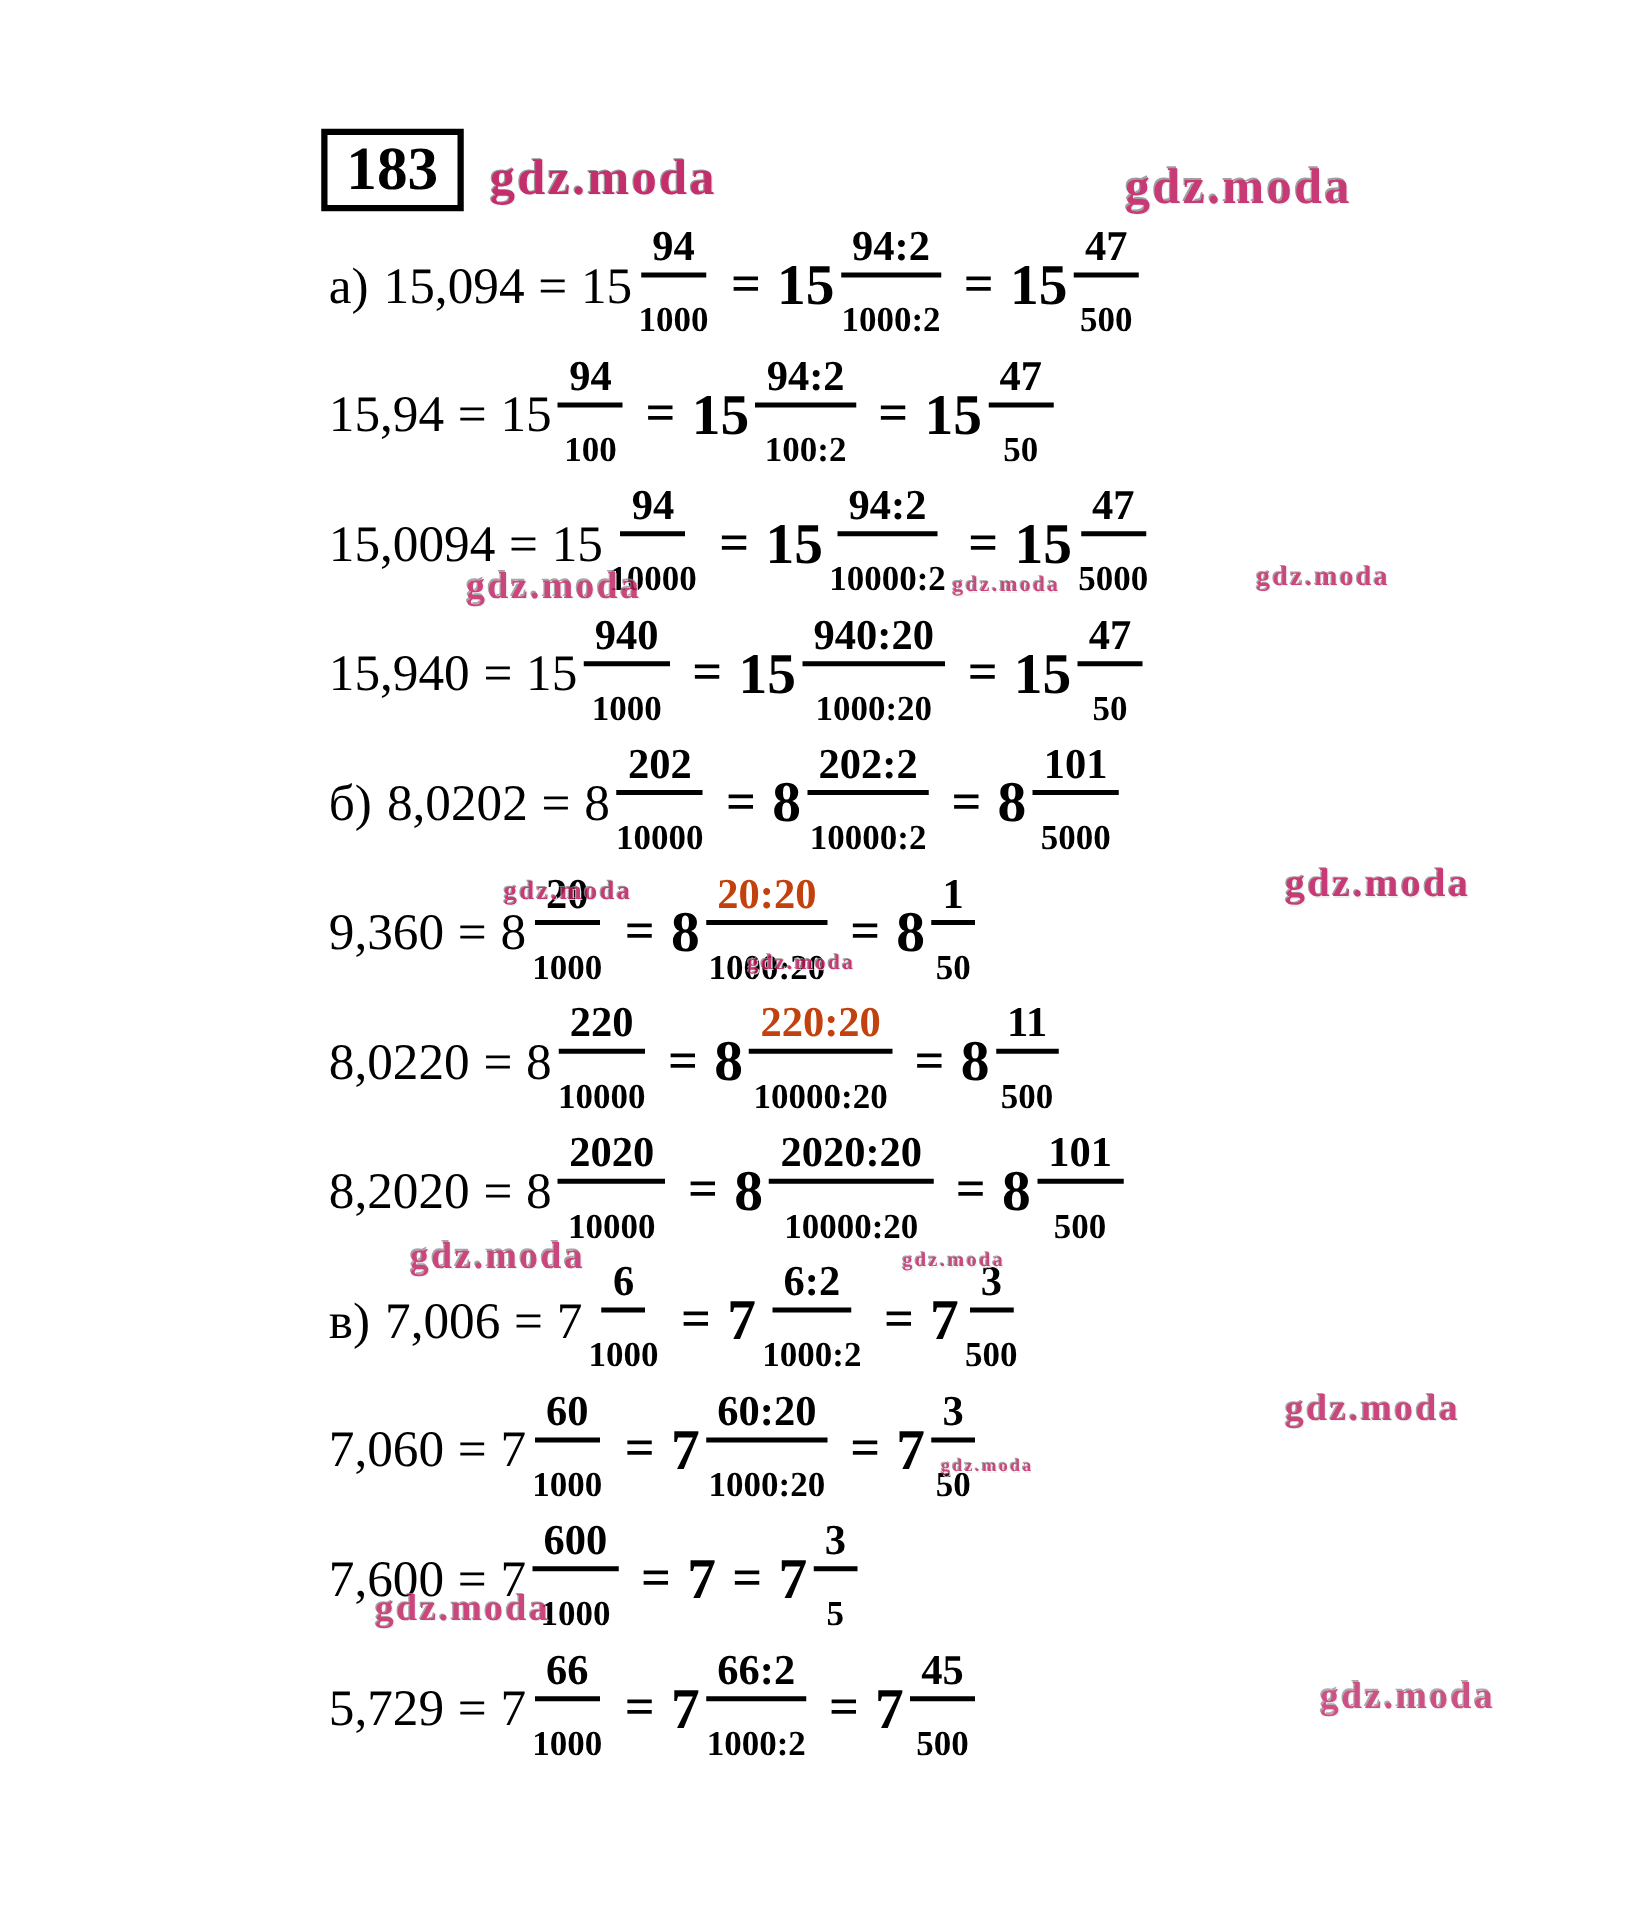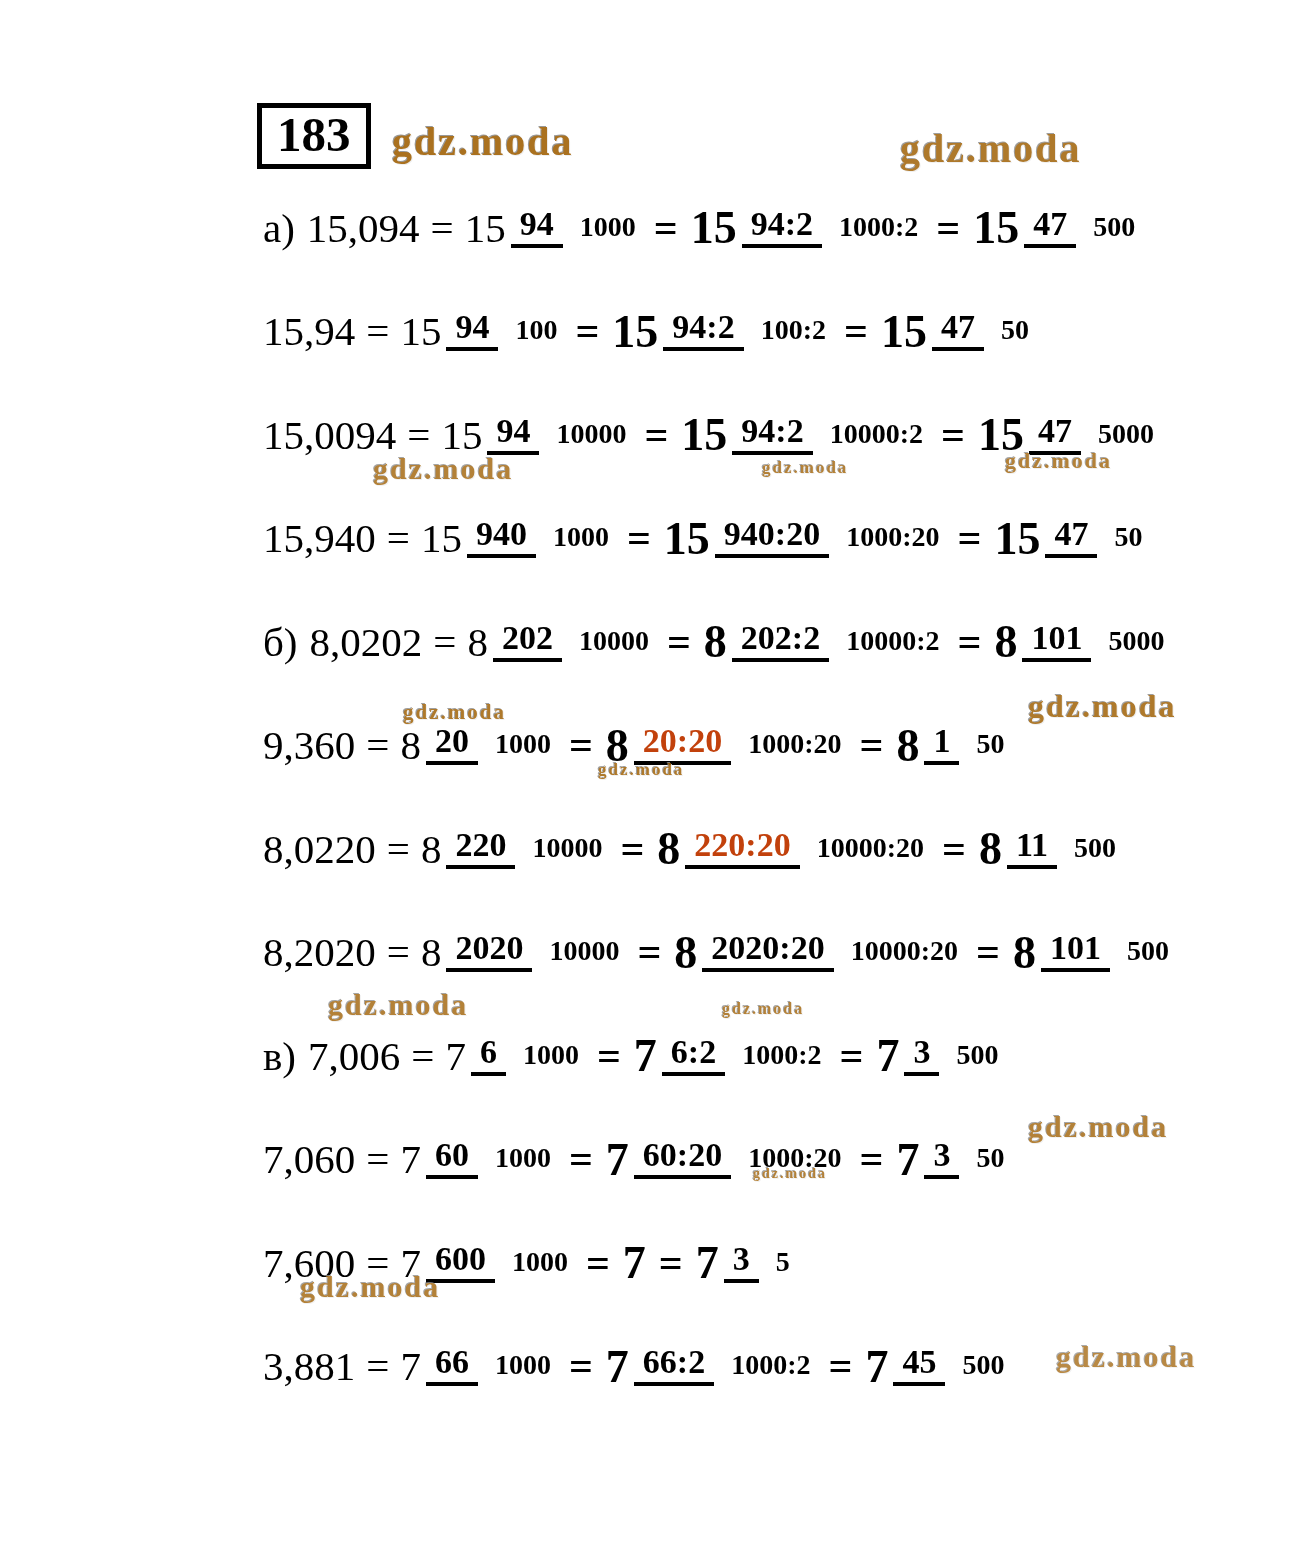--- a/index.html
+++ b/index.html
@@ -16,32 +16,32 @@
   .lines { position: absolute; top: 176px; left: 263px; }
   .math-line { height: 103.5px; display: flex; align-items: center; white-space: nowrap; }
 
   .t { font-size: 41px; font-weight: 400; }
   .label { margin-right: 12px; }
   .eq1 { padding: 0 11px; }
   .eqb { font-size: 42px; font-weight: 700; padding: 0 13px; }
   .wholeb { font-size: 46px; font-weight: 700; }
 
   .frac {
-    display: inline-flex; align-items: center;
+    display: inline-flex; flex-direction: column; align-items: center;
     text-align: center; font-weight: 700; line-height: 1.15;
     margin: 0 5px; transform: translateY(-2px); gap: 17px;
   }
   .frac .num { font-size: 34px; padding: 0 9px 1px; border-bottom: 4px solid #000; }
   .frac .den { font-size: 28px; padding-top: 2px; }
 
   .faded { color: #c2410c; }
 
   .watermark {
     position: absolute; font-weight: 700; letter-spacing: 2px;
-    color: #a16207; white-space: nowrap;
+    color: #be185d; white-space: nowrap;
     text-shadow: 1px 1px 0 #ededed, -1px -1px 0 #8f8f8f;
   }
 </style>
 </head>
 <body>
 
 <div class="page">
   <div class="problem-box">
     <span>183</span>
   </div>
@@ -290,21 +290,21 @@
     <span class="eqb e3">=</span>
     <span class="wholeb whole3">7</span>
     <span class="frac f3">
       <span class="num">3</span>
       <span class="den">5</span>
     </span>
   </div>
 
   <div class="math-line">
 
-    <span class="t decimal">3,881</span>
+    <span class="t decimal">5,729</span>
     <span class="t eq1">=</span>
     <span class="t whole1">7</span>
     <span class="frac f1">
       <span class="num">66</span>
       <span class="den">1000</span>
     </span>
     <span class="eqb e2">=</span>
     <span class="wholeb whole2">7</span>
     <span class="frac f2">
       <span class="num">66:2</span>

